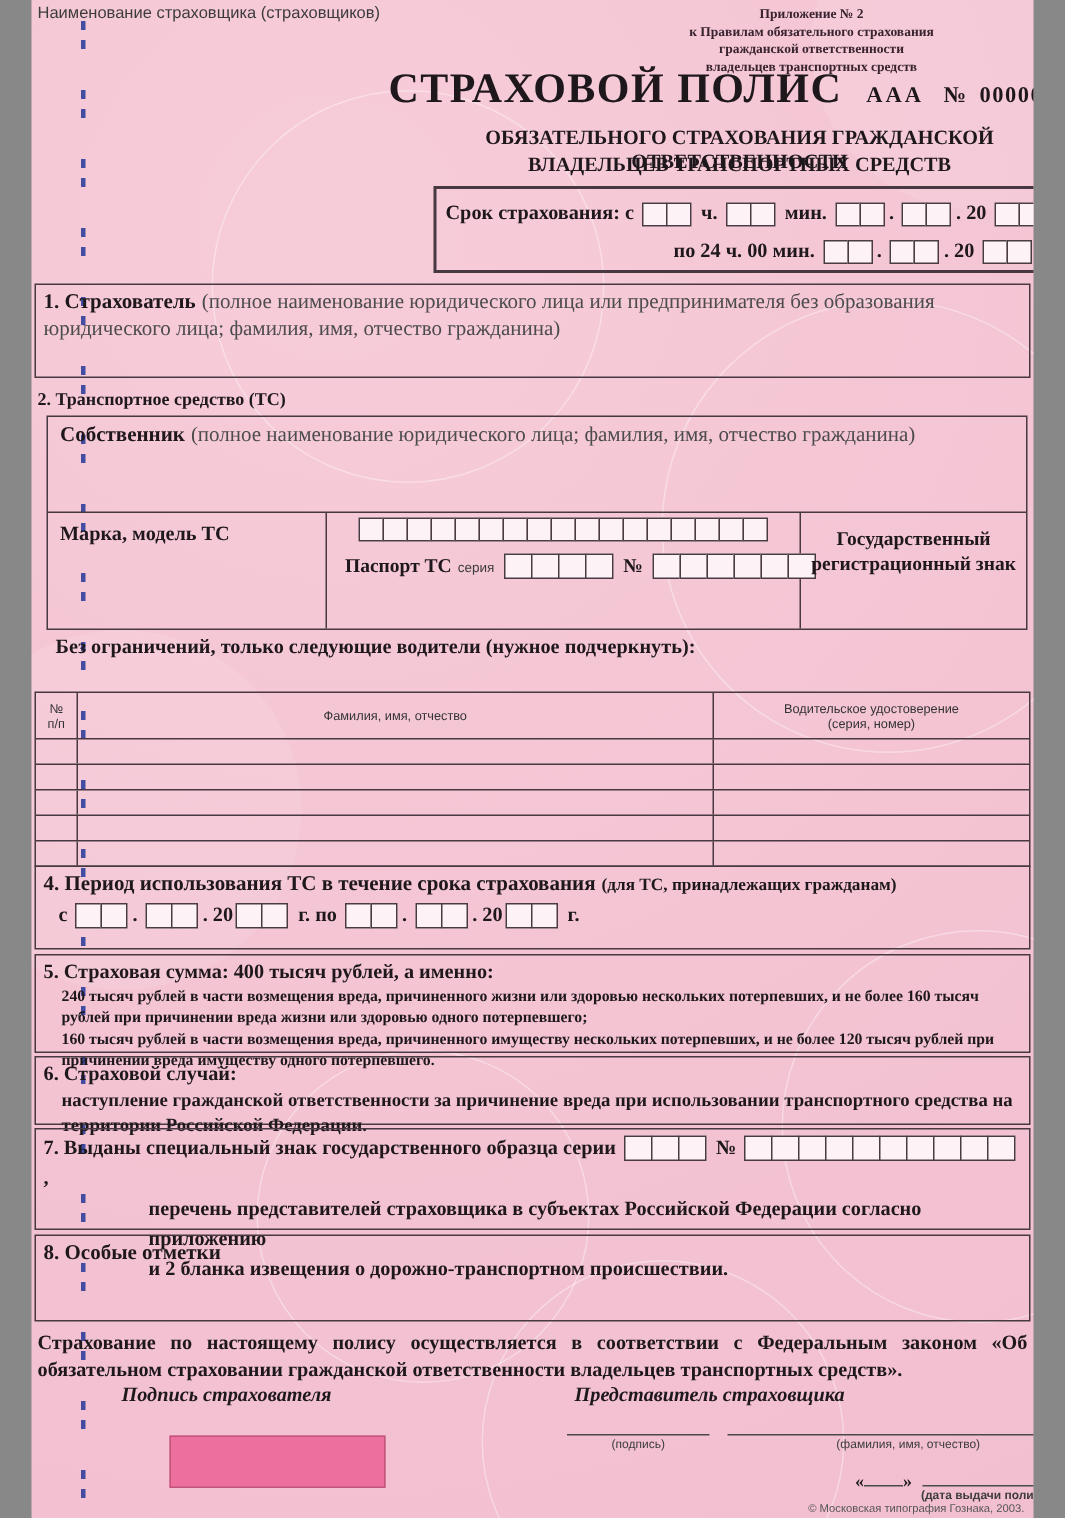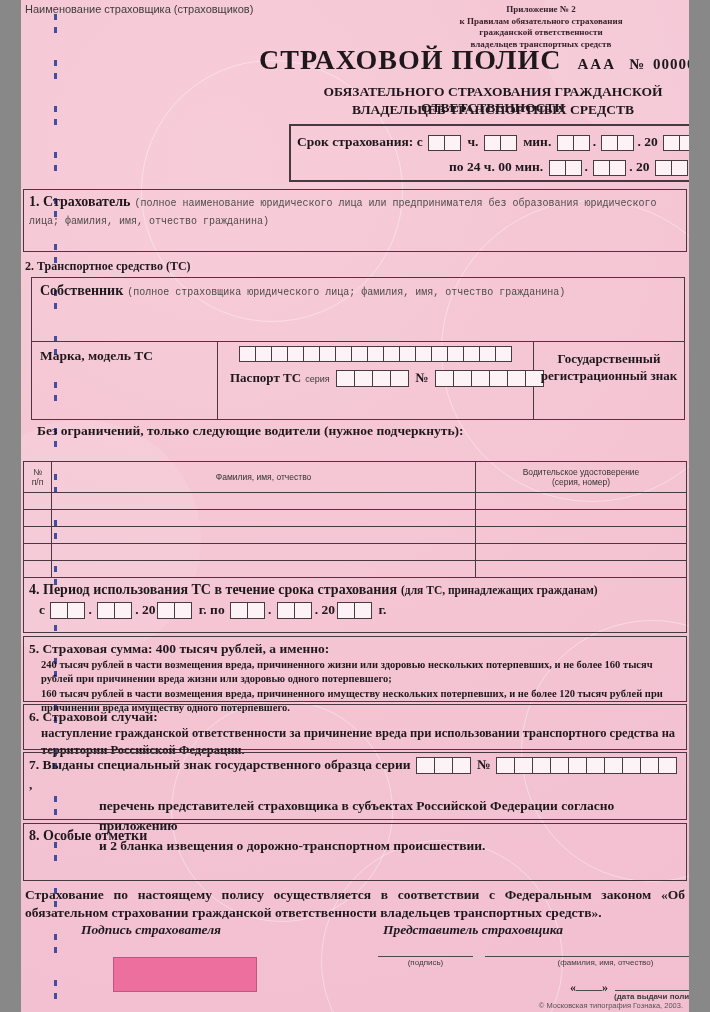--- a/index.html
+++ b/index.html
@@ -26,21 +26,21 @@
   .sub1{top:84px}.sub2{top:102px}
   .cells{display:inline-flex;vertical-align:middle;margin:0 3px;}
   .cell{width:17px;height:16px;background:#fdf2f6;border:1px solid #4a3a42;margin-left:-1px;box-sizing:border-box;}
   .cells.big .cell{width:19px;height:17px;}
   .term-box{position:absolute;top:124px;left:268px;width:437px;height:58px;border:2px solid #473841;box-sizing:border-box;
     padding:3px 6px;font-weight:bold;font-size:13.5px;}
   .term-row{line-height:25px;white-space:nowrap;}
   .term-row2{padding-left:152px;}
   .sec{position:absolute;left:2px;right:2px;border:1px solid #473841;box-sizing:border-box;padding:2px 5px;}
   .h{font-weight:bold;font-size:14px;}
-  .note{font-family:Liberation Mono, monospace;font-size:10px;color:#4c4c4c;font-weight:normal;}
+  .note{font-family:Liberation Serif, serif;font-size:14px;color:#4c4c4c;font-weight:normal;}
   .subnote{font-size:11.5px;}
   .sec1{top:189px;height:63px;}
   .sec2-heading{position:absolute;top:259px;left:4px;font-weight:bold;font-size:12px;}
   .sec2-box{position:absolute;top:277px;left:10px;right:4px;height:143px;border:1px solid #473841;box-sizing:border-box;}
   .owner-area{height:64px;border-bottom:1px solid #473841;padding:3px 8px;box-sizing:border-box;}
   .veh-row{display:flex;height:77px;}
   .vcol1{width:186px;border-right:1px solid #473841;box-sizing:border-box;padding:6px 8px;font-weight:bold;font-size:13.5px;}
   .vcol2{width:316px;border-right:1px solid #473841;box-sizing:border-box;text-align:center;padding:2px 4px;}
   .vin-label{font-weight:bold;font-size:13px;margin:2px 0 3px;}
   .pass-row{text-align:left;margin-top:6px;padding-left:8px;white-space:nowrap;}
@@ -165,21 +165,21 @@
 
   <div class="sec sec1">
     <span class="h">1. Страхователь</span>
     <span class="note">(полное наименование юридического лица или предпринимателя без образования юридического лица; фамилия, имя, отчество гражданина)</span>
   </div>
 
   <div class="sec2-heading">2. Транспортное средство (ТС)</div>
   <div class="sec2-box">
     <div class="owner-area">
       <span class="h">Собственник</span>
-      <span class="note">(полное страховщика юридического лица; фамилия, имя, отчество гражданина)</span>
+      <span class="note">(полное наименование юридического лица; фамилия, имя, отчество гражданина)</span>
     </div>
     <div class="veh-row">
       <div class="vcol1">Марка, модель ТС</div>
       <div class="vcol2">
         <span class="cells">
             <span class="cell"></span>
             <span class="cell"></span>
             <span class="cell"></span>
             <span class="cell"></span>
             <span class="cell"></span>

